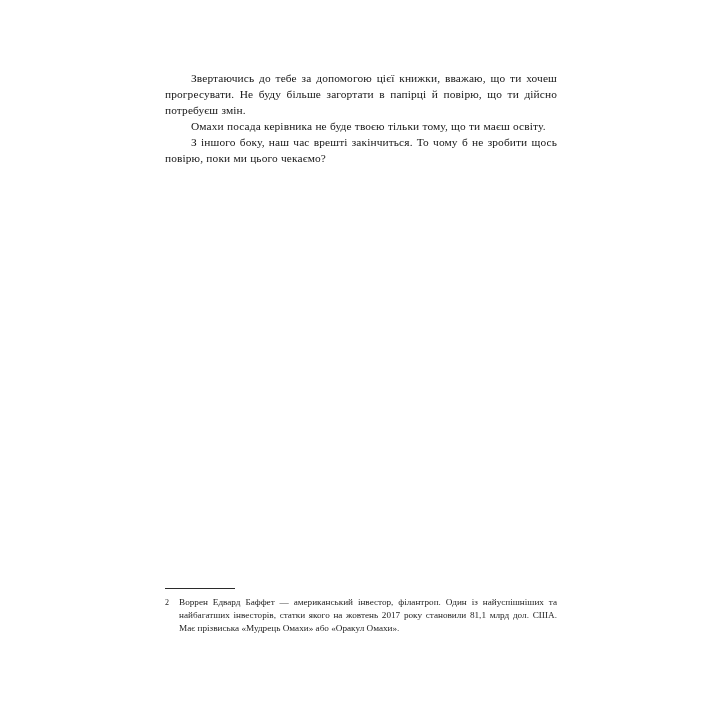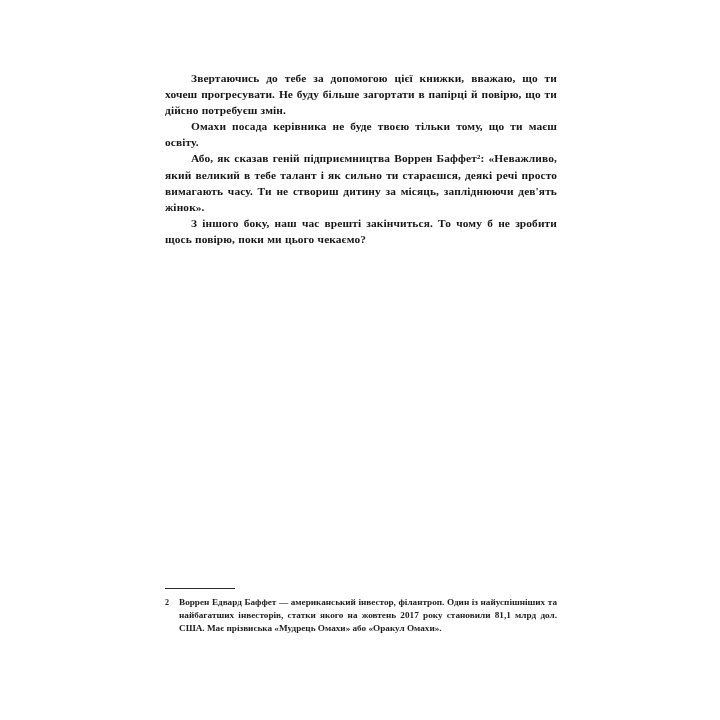--- a/index.html
+++ b/index.html
@@ -12,21 +12,20 @@
     background: #ffffff;
     font-family: "Liberation Serif", "DejaVu Serif", serif;
     color: #161616;
     overflow: hidden;
   }
   .page {
     position: relative;
     width: 616px;
     height: 720px;
     box-sizing: border-box;
-    font-weight: bold;
   }
   .text-block {
     position: absolute;
     left: 165px;
     top: 70px;
     width: 392px;
   }
   .para {
     margin: 0;
     text-indent: 26px;
@@ -66,21 +65,20 @@
   }
 </style>
 </head>
 <body>
 
 <div class="page">
 
   <div class="text-block">
     <p class="para">Звертаючись до тебе за допомогою цієї книжки, вважаю, що ти хочеш прогресувати. Не буду більше загортати в папірці й повірю, що ти дійсно потребуєш змін.</p>
     <p class="para">Омахи посада керівника не буде твоєю тільки тому, що ти маєш освіту.</p>
-    <p class="para">Або, як сказав геній підприємництва Воррен Баффет²: «Неважливо, який великий в тебе талант і як сильно ти стараєшся, деякі речі просто вимагають часу. Ти не створиш дитину за місяць, запліднюючи дев'ять жінок».</p>
     <p class="para">З іншого боку, наш час врешті закінчиться. То чому б не зробити щось повірю, поки ми цього чекаємо?</p>
   </div>
 
   <div class="footnote-area">
     <div class="footnote-rule"></div>
     <p class="footnote">
       <span class="fn-marker">2</span>
       <span>Воррен Едвард Баффет — американський інвестор, філантроп. Один із найуспішніших та найбагатших інвесторів, статки якого на жовтень 2017 року становили 81,1 млрд дол. США. Має прізвиська «Мудрець Омахи» або «Оракул Омахи».</span>
     </p>
   </div>

